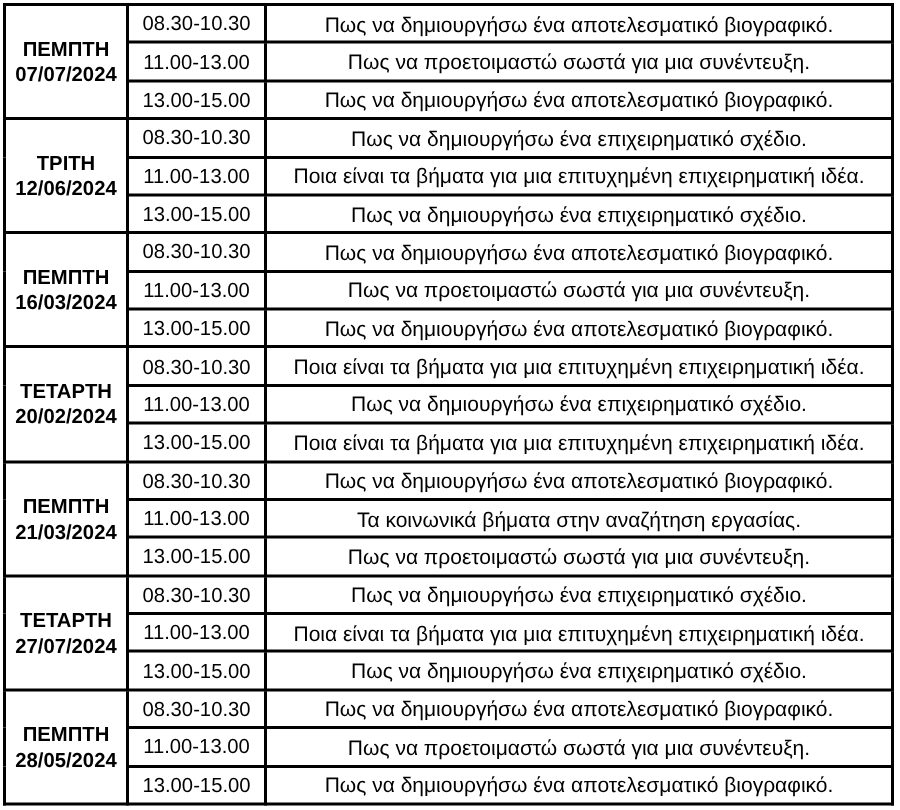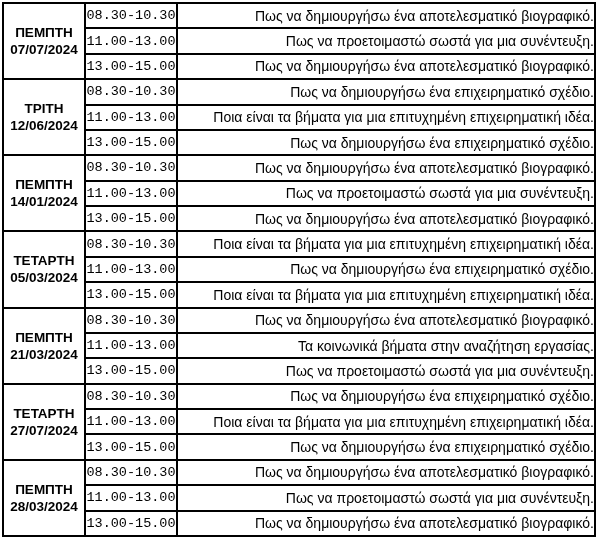--- a/index.html
+++ b/index.html
@@ -32,24 +32,23 @@
     text-align: center;
     font-weight: bold;
     font-size: 13.5px;
     line-height: 17px;
     border-radius: 22px;
   }
   td.time-cell {
     width: 92px;
     text-align: center;
     font-size: 13.5px;
-    font-family: Liberation Mono, monospace;
   }
   td.topic-cell {
-    text-align: right;
+    text-align: center;
     font-size: 14px;
     padding-left: 6px;
     padding-right: 2px;
   }
   .day-name, .day-date { display: block; }
 </style>
 </head>
 <body>
 
 <table class="schedule">
@@ -87,37 +86,37 @@
         <td class="time-cell">11.00-13.00</td>
         <td class="topic-cell">Ποια είναι τα βήματα για μια επιτυχημένη επιχειρηματική ιδέα.</td>
       </tr>
       <tr>
         <td class="time-cell">13.00-15.00</td>
         <td class="topic-cell">Πως να δημιουργήσω ένα επιχειρηματικό σχέδιο.</td>
       </tr>
       <tr>
         <td class="date-cell" rowspan="3">
           <span class="day-name">ΠΕΜΠΤΗ</span>
-          <span class="day-date">14/01/2024</span>
+          <span class="day-date">16/03/2024</span>
         </td>
         <td class="time-cell">08.30-10.30</td>
         <td class="topic-cell">Πως να δημιουργήσω ένα αποτελεσματικό βιογραφικό.</td>
       </tr>
       <tr>
         <td class="time-cell">11.00-13.00</td>
         <td class="topic-cell">Πως να προετοιμαστώ σωστά για μια συνέντευξη.</td>
       </tr>
       <tr>
         <td class="time-cell">13.00-15.00</td>
         <td class="topic-cell">Πως να δημιουργήσω ένα αποτελεσματικό βιογραφικό.</td>
       </tr>
       <tr>
         <td class="date-cell" rowspan="3">
           <span class="day-name">ΤΕΤΑΡΤΗ</span>
-          <span class="day-date">05/03/2024</span>
+          <span class="day-date">20/02/2024</span>
         </td>
         <td class="time-cell">08.30-10.30</td>
         <td class="topic-cell">Ποια είναι τα βήματα για μια επιτυχημένη επιχειρηματική ιδέα.</td>
       </tr>
       <tr>
         <td class="time-cell">11.00-13.00</td>
         <td class="topic-cell">Πως να δημιουργήσω ένα επιχειρηματικό σχέδιο.</td>
       </tr>
       <tr>
         <td class="time-cell">13.00-15.00</td>
@@ -151,21 +150,21 @@
         <td class="time-cell">11.00-13.00</td>
         <td class="topic-cell">Ποια είναι τα βήματα για μια επιτυχημένη επιχειρηματική ιδέα.</td>
       </tr>
       <tr>
         <td class="time-cell">13.00-15.00</td>
         <td class="topic-cell">Πως να δημιουργήσω ένα επιχειρηματικό σχέδιο.</td>
       </tr>
       <tr>
         <td class="date-cell" rowspan="3">
           <span class="day-name">ΠΕΜΠΤΗ</span>
-          <span class="day-date">28/03/2024</span>
+          <span class="day-date">28/05/2024</span>
         </td>
         <td class="time-cell">08.30-10.30</td>
         <td class="topic-cell">Πως να δημιουργήσω ένα αποτελεσματικό βιογραφικό.</td>
       </tr>
       <tr>
         <td class="time-cell">11.00-13.00</td>
         <td class="topic-cell">Πως να προετοιμαστώ σωστά για μια συνέντευξη.</td>
       </tr>
       <tr>
         <td class="time-cell">13.00-15.00</td>

